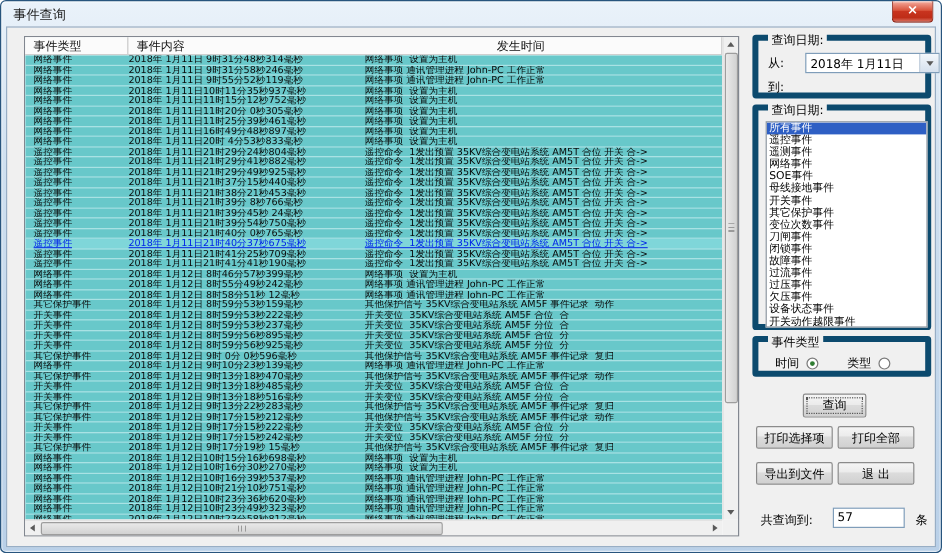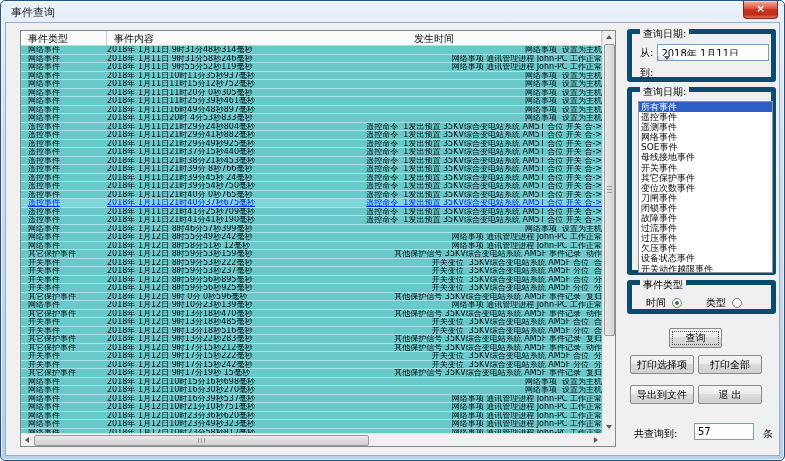--- a/index.html
+++ b/index.html
@@ -26,21 +26,21 @@
     border-bottom:1px solid #cfcfcf;display:flex;font-size:10px;color:#111;box-sizing:border-box;}
   .lv-header .h{box-sizing:border-box;padding:1px 0 0 7px;border-right:1px solid #c9c9c9;
     white-space:nowrap;overflow:hidden;}
   .h1{width:86px;}.h2{width:195px;}.h3{flex:1;border-right:none!important;}
   .lv-body{position:absolute;left:0;top:15px;right:13px;bottom:13px;overflow:hidden;background:#fff;}
   .lv-row{display:flex;height:8.5px;background:#68c8ca;border-bottom:1px solid #a9e2e4;
     box-sizing:border-box;font-size:8px;line-height:7.5px;color:#0a0a0a;white-space:pre;}
   .lv-row span{overflow:hidden;box-sizing:border-box;display:block;}
   .c1{width:86px;padding-left:7px;}
   .c2{width:195px;}
-  .c3{flex:1;padding-left:2px;text-align:right;}
+  .c3{flex:1;padding-left:2px;}
   .lv-row.selected{background:#7fd6d9;color:#0023e8;text-decoration:underline;}
 
   
   .vscroll{position:absolute;top:0;right:0;bottom:13px;width:13px;background:#f0f0f0;
     border-left:1px solid #e0e0e0;box-sizing:border-box;}
   .hscroll{position:absolute;left:0;right:13px;bottom:0;height:13px;background:#f0f0f0;
     border-top:1px solid #e0e0e0;box-sizing:border-box;}
   .sb-btn{position:absolute;width:12px;height:12px;display:flex;align-items:center;justify-content:center;}
   .vscroll .up{top:0;left:0;}.vscroll .down{bottom:0;left:0;}
   .hscroll .left{left:0;top:0;}.hscroll .right{right:0;top:0;}
@@ -60,21 +60,21 @@
 
   
   .groupbox{position:absolute;border:5px solid #0c4a6e;border-radius:3px;box-sizing:border-box;}
   .gb-label{position:absolute;top:-7px;left:8px;background:#f0f0f0;padding:0 3px;font-size:10px;
     color:#000;white-space:nowrap;}
   #gb-date{left:621px;top:6px;width:149px;height:53px;}
   .date-row{position:absolute;left:8px;display:flex;align-items:center;font-size:10px;white-space:pre;}
   #row-from{top:10px;}
   #row-to{top:32px;}
   .combo{display:flex;width:112px;height:17px;border:1px solid #7f9db9;background:#fff;
-    box-sizing:border-box;margin-left:4px;flex-direction:column;}
+    box-sizing:border-box;margin-left:18px;}
   .combo-text{flex:1;font-size:10px;padding:2px 0 0 3px;white-space:pre;overflow:hidden;}
   .combo-btn{width:15px;border-left:1px solid #b8c8d8;
     background:linear-gradient(180deg,#f3f7fb,#d6e1ee);display:flex;align-items:center;justify-content:center;}
 
   #gb-items{left:621px;top:64px;width:149px;height:188px;}
   .listbox{position:absolute;left:6px;top:9px;width:135px;height:172px;background:#fff;
     border:1px solid #8a949e;box-sizing:border-box;overflow:hidden;}
   .lb-item{font-size:9px;line-height:10.1px;padding-left:2px;white-space:nowrap;color:#000;}
   .lb-item.selected{background:#2e5fc4;color:#fff;}
 

